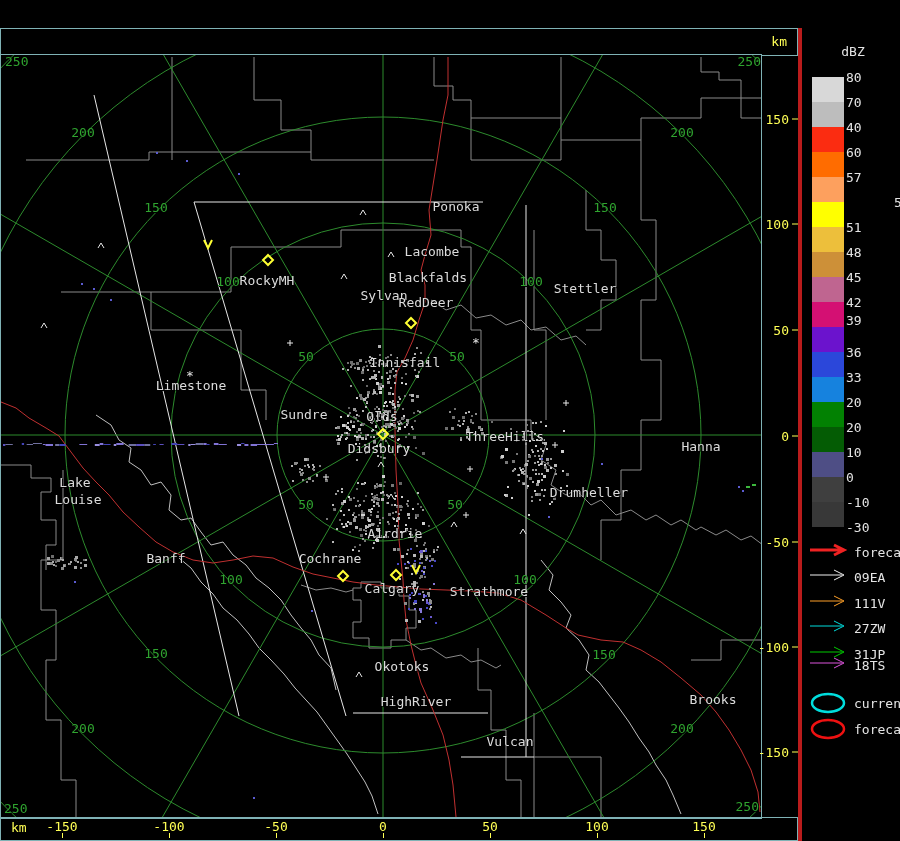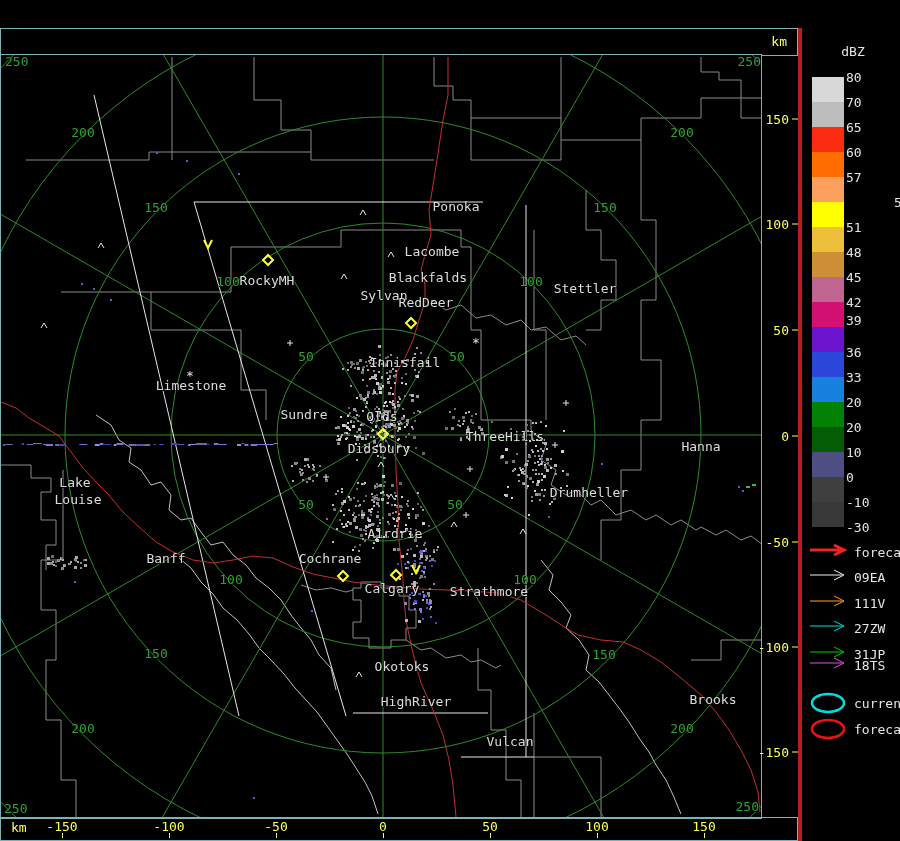--- a/index.html
+++ b/index.html
@@ -1115,21 +1115,21 @@
           </svg><span class="leg-label">18TS</span></div>
         <div class="leg-row" style="top: 663px;"><svg width="42" height="24">
             <ellipse cx="20" cy="12" rx="16" ry="9" stroke="#00dddd" stroke-width="2.5" fill="none"></ellipse>
           </svg><span class="leg-label" style="top: 5px;">current</span></div>
         <div class="leg-row" style="top: 689px;"><svg width="42" height="24">
             <ellipse cx="20" cy="12" rx="16" ry="9" stroke="#ee1111" stroke-width="2.5" fill="none"></ellipse>
           </svg><span class="leg-label" style="top: 5px;">forecast</span></div>
       </div>
   <div class="cb-label" style="top: 49px;">80</div>
       <div class="cb-label" style="top: 74px;">70</div>
-      <div class="cb-label" style="top: 99px;">65</div>
+      <div class="cb-label" style="top: 99px;">40</div>
       <div class="cb-label" style="top: 124px;">60</div>
       <div class="cb-label" style="top: 149px;">57</div>
       <div class="cb-label" style="top: 174px; margin-left: 48px;">54</div>
       <div class="cb-label" style="top: 199px;">51</div>
       <div class="cb-label" style="top: 224px;">48</div>
       <div class="cb-label" style="top: 249px;">45</div>
       <div class="cb-label" style="top: 274px;">42</div>
       <div class="cb-label" style="top: 292px;">39</div>
       <div class="cb-label" style="top: 324px;">36</div>
       <div class="cb-label" style="top: 349px;">33</div>

